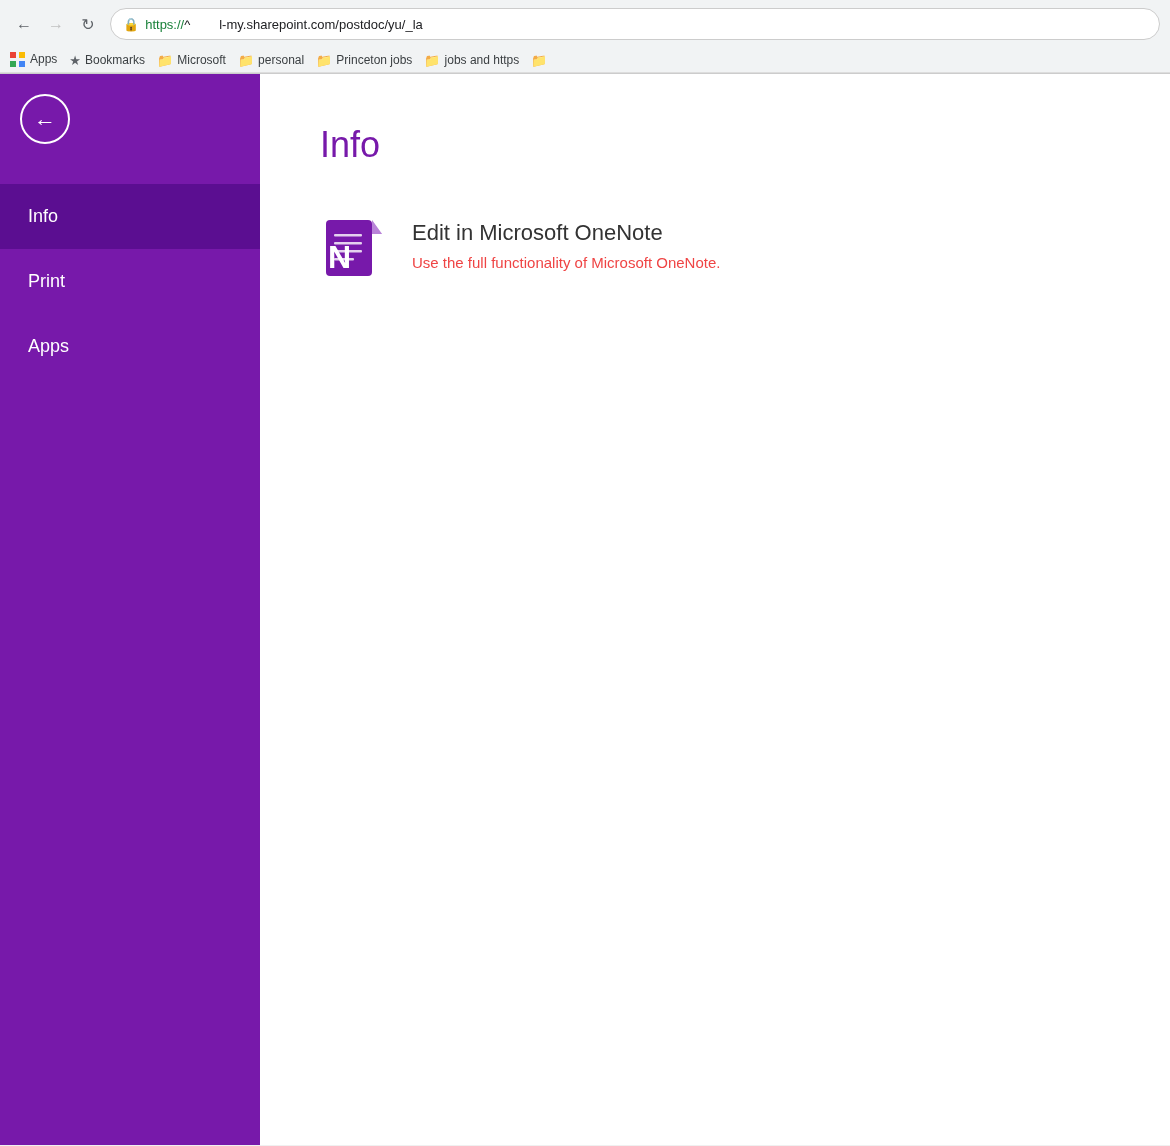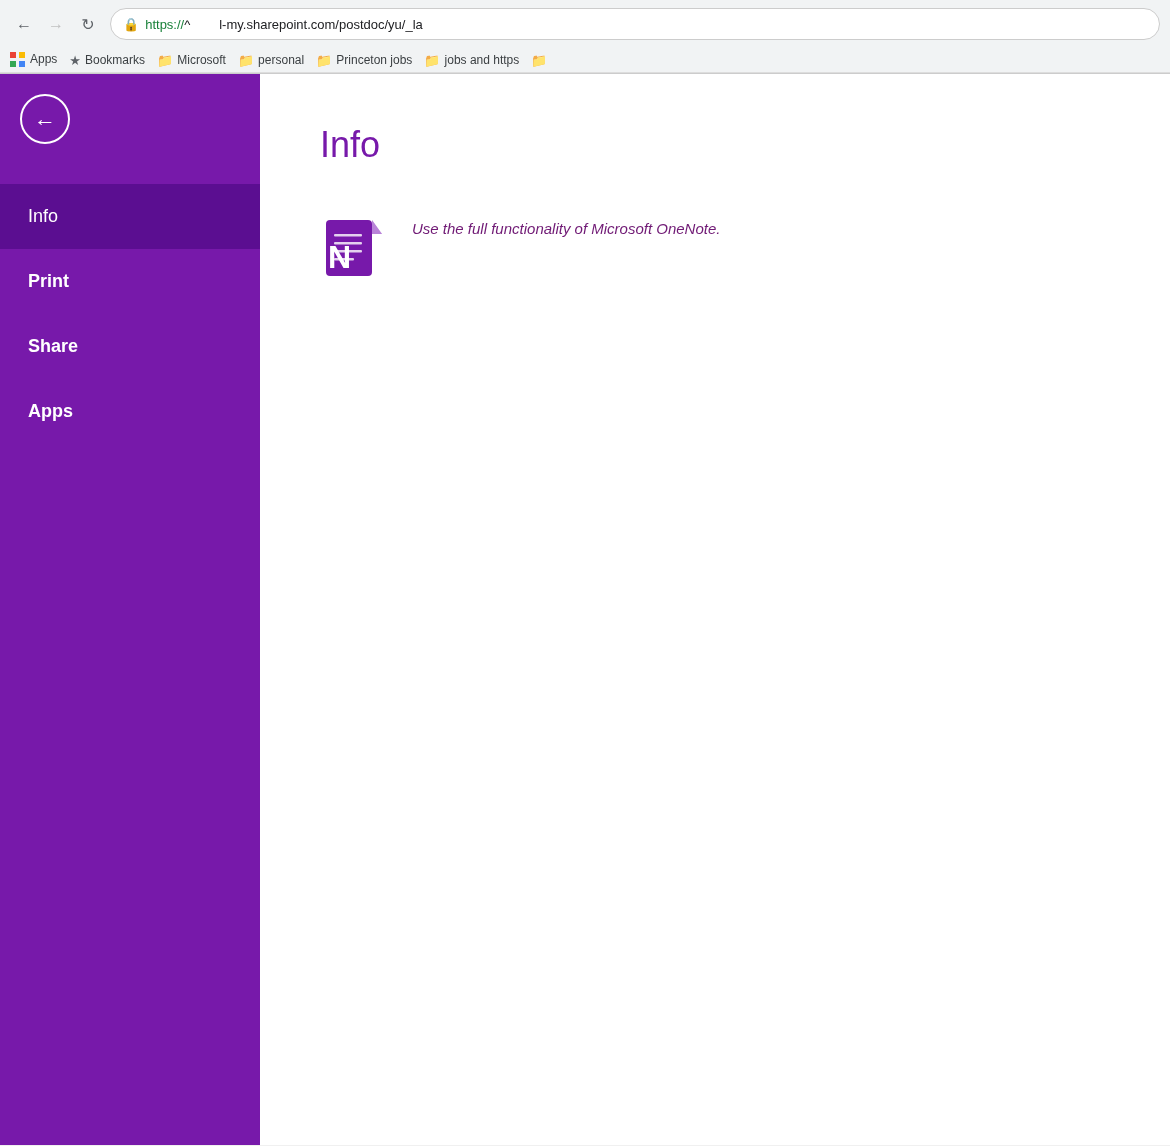--- a/index.html
+++ b/index.html
@@ -126,21 +126,21 @@
       flex: 1;
       display: flex;
       flex-direction: column;
       margin-top: 20px;
     }
     .sidebar-item {
       padding: 22px 28px;
       color: white;
       font-size: 18px;
       cursor: pointer;
-      font-weight: 700;
+      font-weight: 400;
     }
     .sidebar-item.active {
       background: #5B0E91;
       font-weight: 400;
     }
 
     
     .content-panel {
       flex: 1;
       background: white;
@@ -169,22 +169,21 @@
       gap: 8px;
       padding-top: 4px;
     }
     .onenote-title {
       font-size: 22px;
       font-weight: 400;
       color: #333;
     }
     .onenote-desc {
       font-size: 15px;
-      color: #701a75;
-      font-style: italic;
+      color: #ef4444;
     }
   </style>
 </head>
 <body>
 
 <div class="browser-chrome">
   <div class="browser-toolbar">
     <div class="nav-buttons">
       <button class="nav-btn">←</button>
       <button class="nav-btn disabled">→</button>
@@ -238,21 +237,20 @@
 
   <div class="sidebar">
     <div class="sidebar-back">
       <div class="back-circle">
         ←
       </div>
     </div>
     <nav class="sidebar-nav">
       <div class="sidebar-item active">Info</div>
       <div class="sidebar-item">Print</div>
-      <div class="sidebar-item">Share</div>
       <div class="sidebar-item">Apps</div>
     </nav>
   </div>
 
   <div class="content-panel">
     <h1 class="content-title">Info</h1>
 
     <div class="onenote-card">
       <div class="onenote-icon-wrapper">
         
@@ -265,17 +263,18 @@
 
           <rect x="14" y="18" width="28" height="2.5" rx="1" fill="white" opacity="0.8"></rect>
           <rect x="14" y="26" width="28" height="2.5" rx="1" fill="white" opacity="0.8"></rect>
           <rect x="14" y="34" width="28" height="2.5" rx="1" fill="white" opacity="0.8"></rect>
           <rect x="14" y="42" width="20" height="2.5" rx="1" fill="white" opacity="0.8"></rect>
 
           <text x="8" y="52" font-family="Arial" font-weight="bold" font-size="32" fill="white">N</text>
         </svg>
       </div>
       <div class="onenote-info">
+        <div class="onenote-title">Edit in Microsoft OneNote</div>
         <div class="onenote-desc">Use the full functionality of Microsoft OneNote.</div>
       </div>
     </div>
   </div>
 </div>
 
 </body></html>

